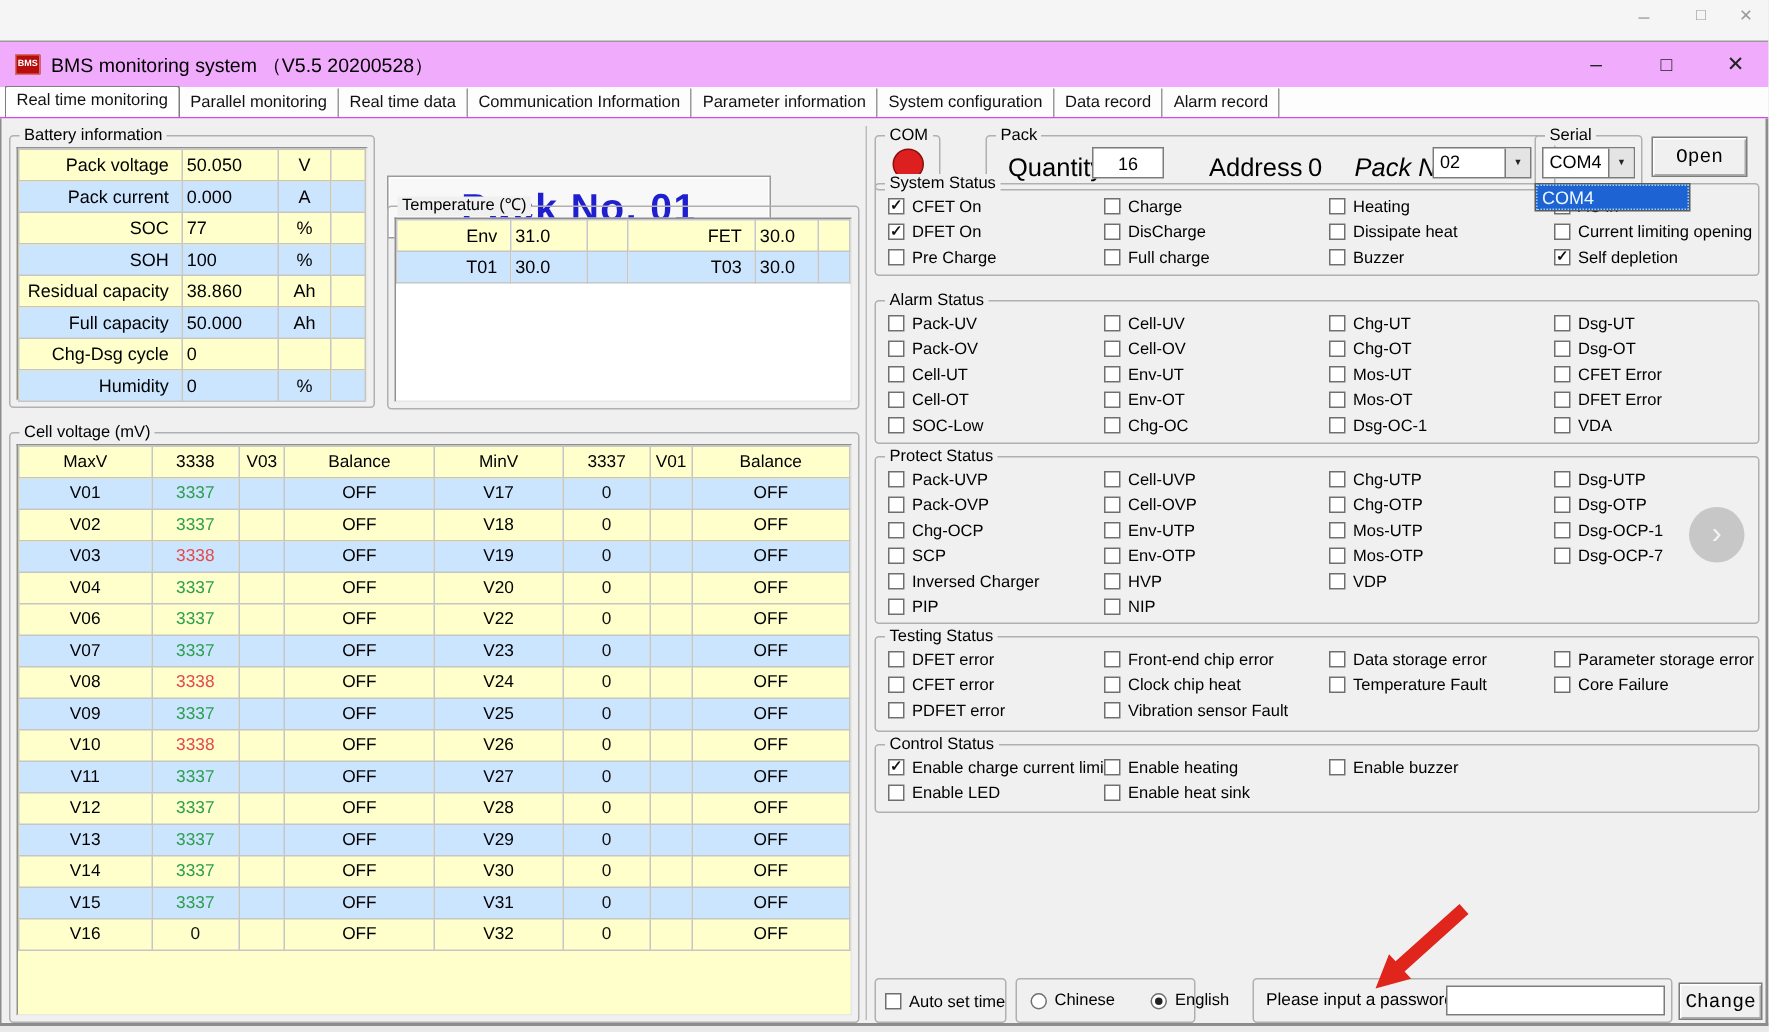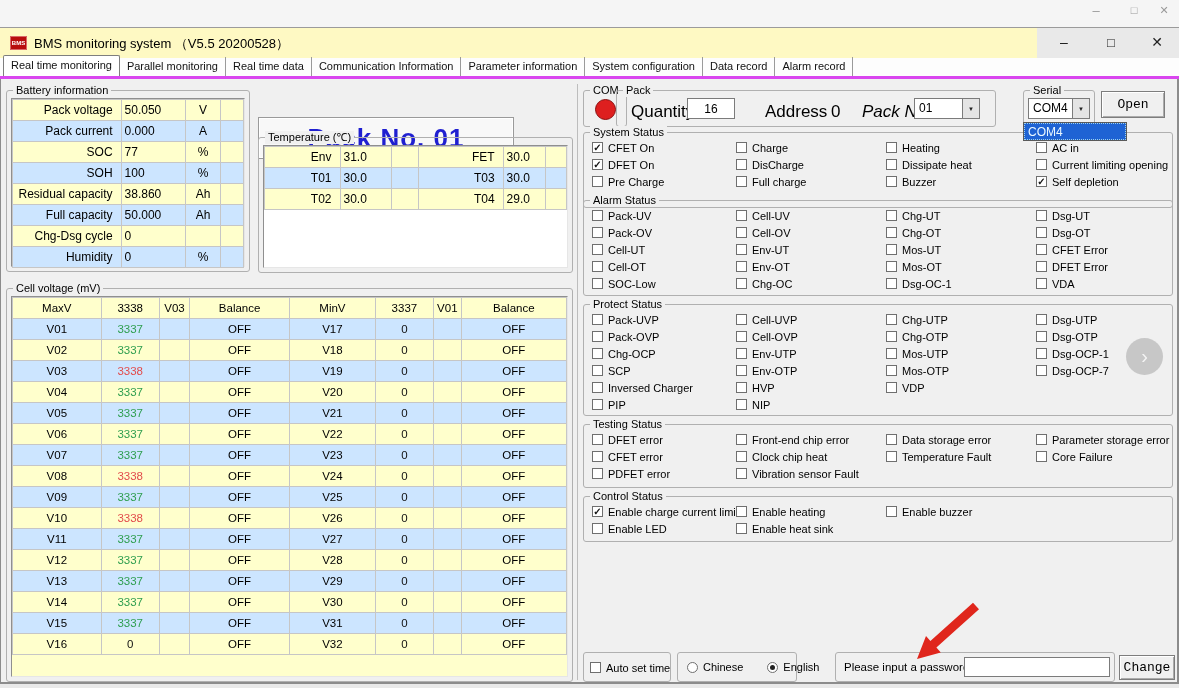--- a/index.html
+++ b/index.html
@@ -3,27 +3,27 @@
 <meta charset="utf-8">
 <style>
 * { box-sizing: border-box; margin: 0; padding: 0; }
 html,body { width:1179px; height:688px; overflow:hidden; }
 body { font-family:"Liberation Sans", sans-serif; background:#e9e9e9; position:relative; color:#000; }
 .abs { position:absolute; }
 
 
 #outer-strip { left:0; top:0; width:1179px; height:28px; background:#f5f5f5; border-bottom:1px solid #9b9b9b; }
 .octl { position:absolute; top:3px; font-size:13px; color:#9a9a9a; width:20px; text-align:center; }
-#titlebar { left:0; top:28px; width:1037px; height:30px; background:#fef9c3; }
+#titlebar { left:0; top:28px; width:1179px; height:30px; background:#f0abfc; }
 #app-icon { position:absolute; left:10px; top:8px; width:17px; height:14px; background:#b80d0d; color:#fff; font-size:6px; font-weight:bold; text-align:center; line-height:14px; border-radius:1px; box-shadow:inset 0 0 0 1px #d96a6a; }
 #app-title { position:absolute; left:34px; top:7px; font-size:13px; }
 .wctl { position:absolute; top:6px; font-size:14px; color:#222; width:22px; text-align:center; }
 
 
-#tabbar { left:0; top:58px; width:1179px; height:21px; background:#fdfdfd; display:flex; align-items:flex-end; padding-left:3px; border-bottom:3px solid #d946ef; }
+#tabbar { left:0; top:58px; width:1179px; height:21px; background:#fdfdfd; display:flex; align-items:flex-end; padding-left:3px; border-bottom:1px solid #d946ef; }
 .tab { font-size:11px; padding:3px 7px 4px 7px; border-right:1px solid #9a9a9a; color:#111; white-space:nowrap; cursor:default; }
 .tab.active { border:1px solid #7e7e7e; border-bottom:none; background:#fff; border-radius:2px 2px 0 0; padding-bottom:5px; }
 
 
 #main { left:0; top:79px; width:1179px; height:605px; background:#f0f0f0; border-left:1px solid #8c8c8c; border-right:2px solid #8c8c8c; border-bottom:2px solid #8c8c8c; overflow:hidden; }
 #splitter { left:576px; top:5px; width:1px; height:596px; background:#bdbdbd; }
 
 
 .gb { position:absolute; border:1px solid #b0b0b0; border-radius:3px; }
 .gb > .t { position:absolute; top:-7px; left:6px; background:#f0f0f0; padding:0 3px; font-size:11px; line-height:13px; color:#000; white-space:nowrap; }
@@ -187,28 +187,20 @@
               <td class="lbl">FET</td>
               <td class="val">30.0</td>
               <td></td>
             </tr>
             <tr class="rB">
               <td class="lbl">T01</td>
               <td class="val">30.0</td>
               <td></td>
               <td class="lbl">T03</td>
               <td class="val">30.0</td>
-              <td></td>
-            </tr>
-            <tr class="rY">
-              <td class="lbl">T02</td>
-              <td class="val">30.0</td>
-              <td></td>
-              <td class="lbl">T04</td>
-              <td class="val">29.0</td>
               <td></td>
             </tr>
           </tbody>
       </table>
     </div>
   </div>
 
   <div class="gb" style="left:5px; top:209px; width:567px; height:394px;">
     <span class="t">Cell voltage (mV)</span>
     <div class="sunken" style="left:4px; top:7px; right:4px; bottom:4px; background:#FFFFCC;">
@@ -269,30 +261,20 @@
             <tr class="rY">
               <td>V04</td>
               <td class="vg">3337</td>
               <td></td>
               <td>OFF</td>
               <td>V20</td>
               <td class="vk">0</td>
               <td></td>
               <td>OFF</td>
             </tr>
-            <tr class="rB">
-              <td>V05</td>
-              <td class="vg">3337</td>
-              <td></td>
-              <td>OFF</td>
-              <td>V21</td>
-              <td class="vk">0</td>
-              <td></td>
-              <td>OFF</td>
-            </tr>
             <tr class="rY">
               <td>V06</td>
               <td class="vg">3337</td>
               <td></td>
               <td>OFF</td>
               <td>V22</td>
               <td class="vk">0</td>
               <td></td>
               <td>OFF</td>
             </tr>
@@ -399,48 +381,48 @@
           </tbody>
       </table>
     </div>
   </div>
 
   <div class="gb" style="left:582px; top:11px; width:44px; height:37px;">
     <span class="t">COM</span>
     <div class="led"></div>
   </div>
 
-  <div class="gb" style="left:615px; top:11px; width:380px; height:37px;">
+  <div class="gb" style="left:656px; top:11px; width:380px; height:37px;">
     <span class="t">Pack</span>
     <span class="flabel" style="left:14px; top:11px;">Quantity</span>
     <input class="tin" style="left: 70px; top: 7px; width: 48px; height: 21px; text-align: center;" value="16">
     <span class="flabel" style="left:148px; top:11px;">Address</span>
     <span class="flabel" style="left:214px; top:11px;">0</span>
     <span class="flabel" style="left:245px; top:11px;font-style:italic;">Pack No</span>
     <div class="combo" style="left:297px; top:7px; width:66px; height:21px;">
-      <span class="cval">01</span>
+      <span class="cval">02</span>
       <span class="carr">▼</span>
     </div>
   </div>
 
   <div class="gb" style="left:1022px; top:11px; width:72px; height:37px;">
     <span class="t">Serial</span>
     <div class="combo" style="left:4px; top:7px; width:62px; height:21px;">
       <span class="cval">COM4</span>
       <span class="carr">▼</span>
     </div>
   </div>
 
   <div class="ddl" style="left:1022px; top:43px; width:104px;">
     <div class="item">COM4</div>
   </div>
 
   <div class="btn" style="left:1100px; top:12px; width:64px; height:27px;">Open</div>
 
-  <div class="gb" style="left:582px; top:53px; width:590px; height:76px;text-decoration:underline;">
+  <div class="gb" style="left:582px; top:43px; width:590px; height:62px;text-decoration:underline;">
     <span class="t">System Status</span>
     <div>
         <div class="cbcol" style="left: 8px; top: 8px;">
           <div class="cbitem">
             <span class="cb on">✓</span>
             <span class="cblbl">CFET On</span>
           </div>
           <div class="cbitem">
             <span class="cb on">✓</span>
             <span class="cblbl">DFET On</span>

